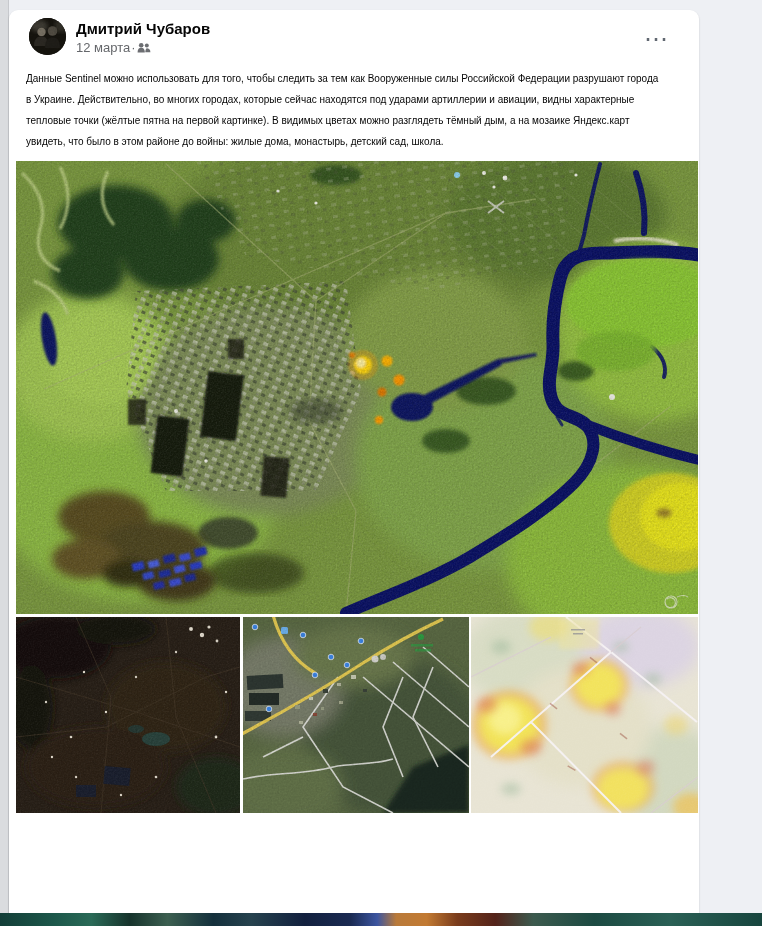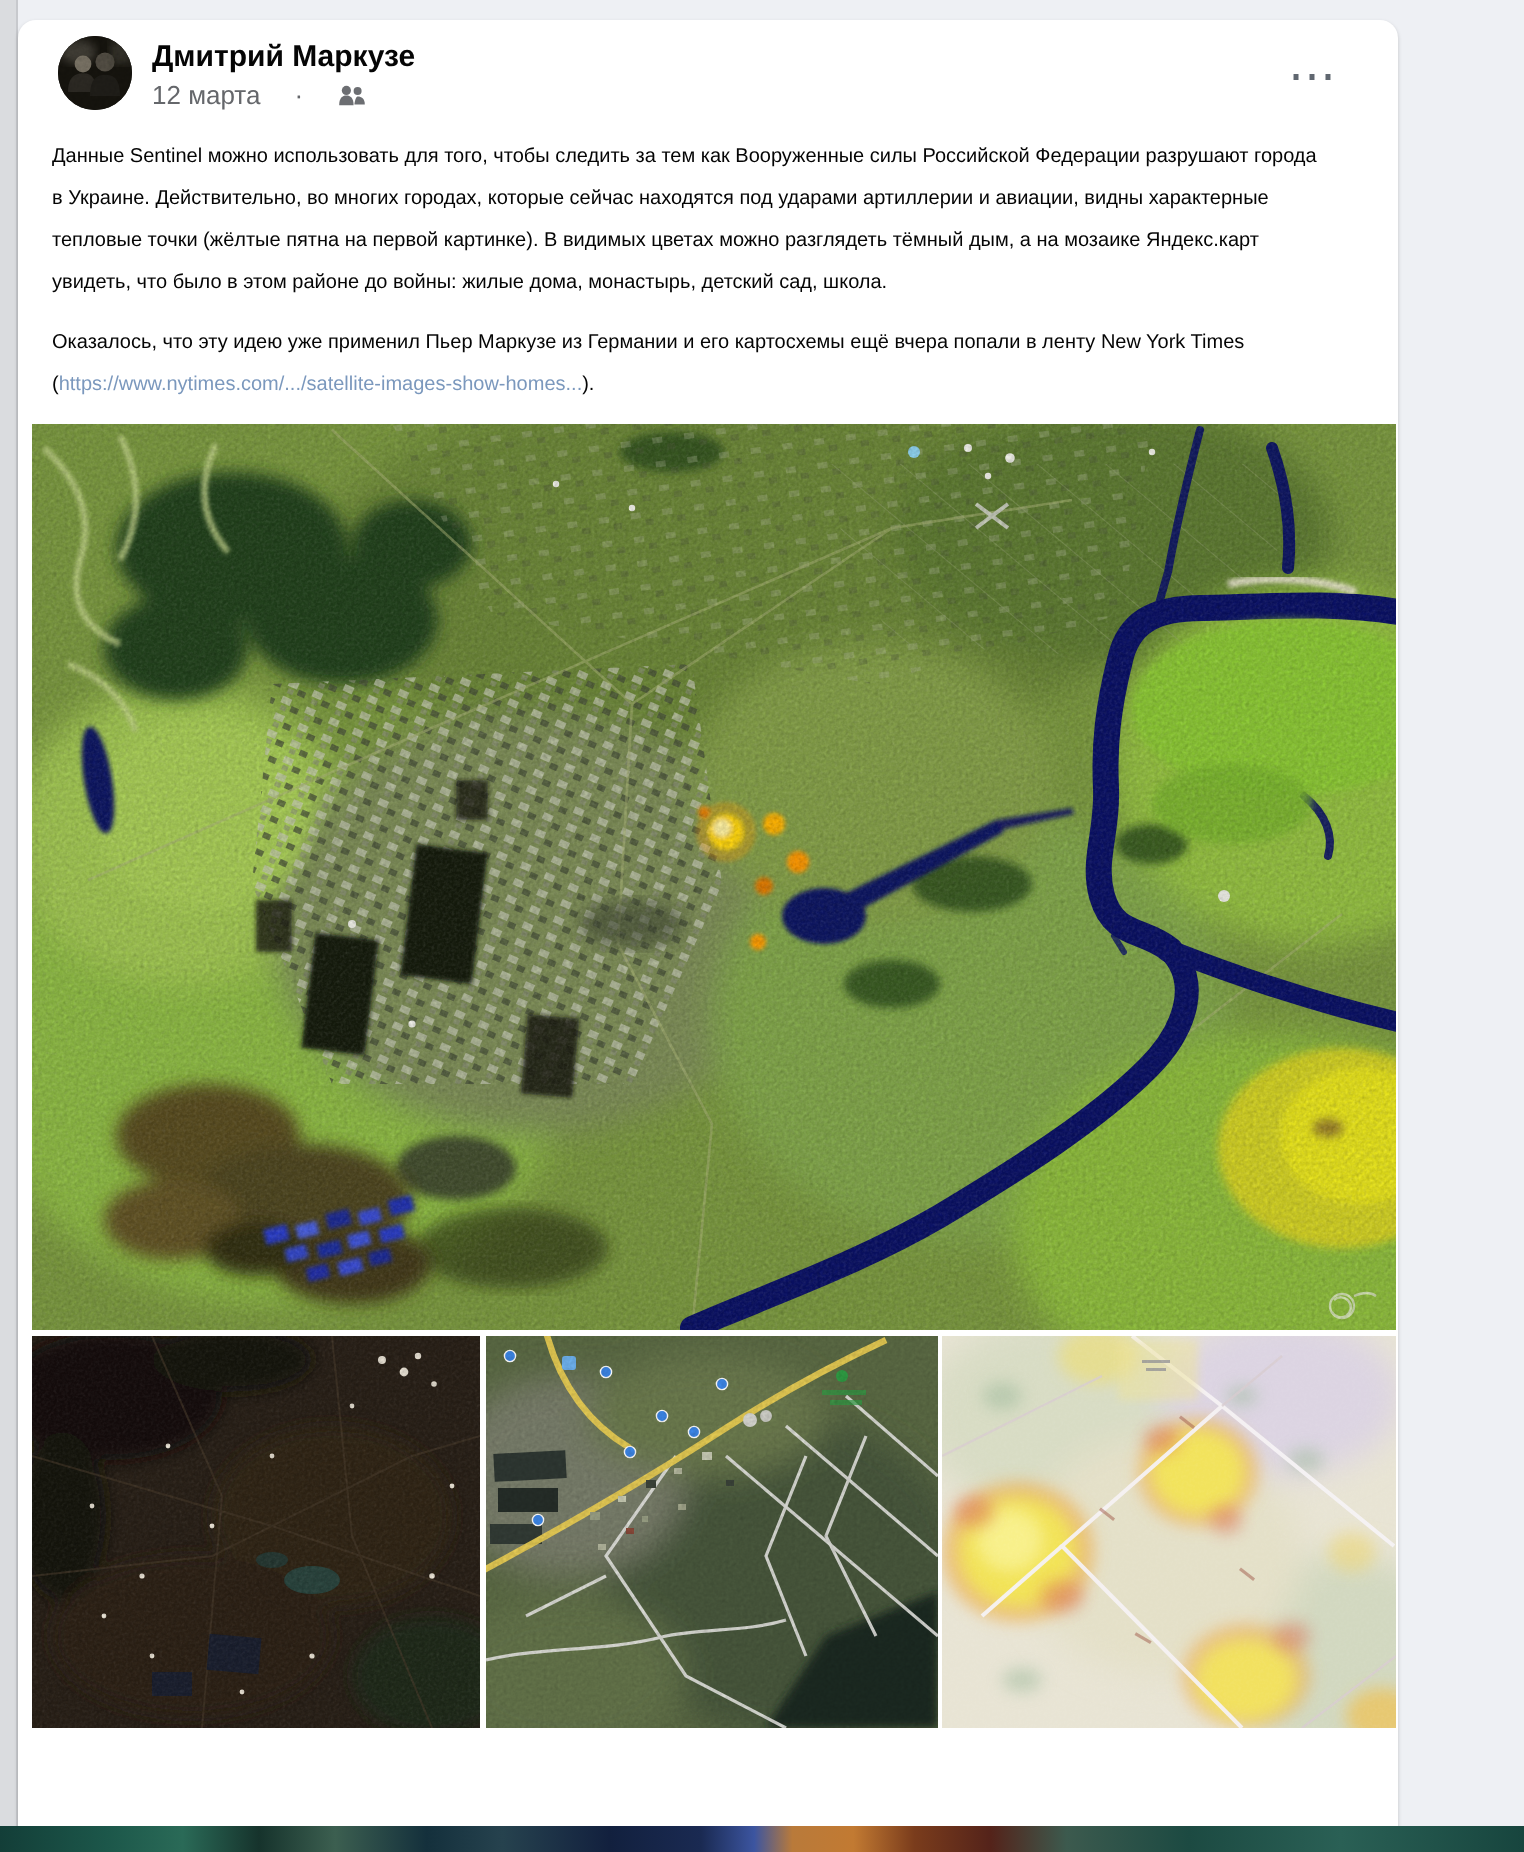--- a/index.html
+++ b/index.html
@@ -13,21 +13,21 @@
     background:#dadcdf;border-right:1px solid #c7c9cd}
   .card{position:absolute;left:9px;top:10px;width:690px;height:916px;
     background:#fff;border-radius:9px 9px 0 0;
     box-shadow:0 1px 2px rgba(0,0,0,.18)}
   .header{display:flex;align-items:flex-start;padding:8px 14px 4px 20px}
   .avatar{width:37px;height:37px;border-radius:50%;overflow:hidden;
     flex:0 0 37px;cursor:pointer;background:#1a1915}
   .avatar svg{display:block}
   .hmeta{margin-left:10px;flex:1;min-width:0;padding-top:1px}
   .name{font-size:15px;font-weight:700;color:#050505;line-height:19px;cursor:pointer}
-  .sub{font-size:13px;color:#65676b;display:flex;align-items:center;gap:16px;margin-top:2px}
+  .sub{font-size:13px;color:#65676b;display:flex;align-items:center;gap:0;margin-top:2px}
   .sub .dot{margin:0 1px}
   .aud{display:inline-flex;align-items:center;opacity:.95}
   .kebab{color:#606770;font-size:24px;line-height:14px;letter-spacing:1px;
     padding:4px 8px;margin-top:10px;margin-right:8px;cursor:pointer;user-select:none}
   .body{padding:9px 33px 0 17px;font-size:10px;line-height:21px;color:#050505}
   .body p{margin:0 0 9px}
   .link{color:#7b98bd;text-decoration:none;cursor:pointer;word-break:break-word}
   .photo-main{margin:5px 0 0 7px;width:682px;height:453px;line-height:0;cursor:pointer}
   .thumbs{display:flex;gap:2.5px;margin:3px 0 0 7px}
   .thumb{line-height:0;cursor:pointer;background:#222}
@@ -90,40 +90,39 @@
         <ellipse cx="10" cy="8" rx="9" ry="6" fill="#6e6a60" opacity=".5" filter="url(#b2)"></ellipse>
         <circle cx="12.5" cy="14" r="4.2" fill="#7d7668"></circle>
         <path d="M5,28 C5,20 9,18.6 12.5,18.6 C16,18.6 19,20 19,28 Z" fill="#2e2b25"></path>
         <circle cx="23.5" cy="13" r="4.8" fill="#555046"></circle>
         <path d="M16,30 C16,21 20,19.4 23.5,19.4 C27.5,19.4 31,21 31,30 Z" fill="#211f1a"></path>
         <rect x="26" y="2" width="11" height="12" fill="#4a463d" opacity=".6" filter="url(#b2)"></rect>
         <rect width="37" height="37" filter="url(#grainD)" opacity=".35"></rect>
       </svg>
     </div>
     <div class="hmeta">
-      <div class="name">Дмитрий Маркузе</div>
+      <div class="name">Дмитрий Чубаров</div>
       <div class="sub">
         <span>12 марта</span>
         <span class="dot">·</span>
         <span class="aud">
           <svg width="14" height="12" viewBox="0 0 14 12" fill="#65676b">
             <circle cx="4.2" cy="3.2" r="2.3"></circle>
             <circle cx="9.8" cy="3.5" r="2"></circle>
             <path d="M0.6,10.6 C0.6,7 2.2,5.8 4.2,5.8 C6.2,5.8 7.8,7 7.8,10.6 Z"></path>
             <path d="M8.2,10.2 C8.5,7.6 9.2,6.3 9.9,6.3 C11.7,6.3 13.4,7.4 13.4,10.2 Z"></path>
           </svg>
         </span>
       </div>
     </div>
     <div class="kebab">⋯</div>
   </div>
 
   <div class="body">
     <p>Данные Sentinel можно использовать для того, чтобы следить за тем как Вооруженные силы Российской Федерации разрушают города в Украине. Действительно, во многих городах, которые сейчас находятся под ударами артиллерии и авиации, видны характерные тепловые точки (жёлтые пятна на первой картинке). В видимых цветах можно разглядеть тёмный дым, а на мозаике Яндекс.карт увидеть, что было в этом районе до войны: жилые дома, монастырь, детский сад, школа.</p>
-    <p><span>Оказалось, что эту идею уже применил Пьер Маркузе из Германии и его картосхемы ещё вчера попали в ленту New York Times (</span><a class="link">https://www.nytimes.com/.../satellite-images-show-homes...</a><span>).</span></p>
   </div>
 
   <div class="photo-main">
     <svg width="682" height="453" viewBox="0 0 682 453">
       <rect width="682" height="453" fill="#7c9a40"></rect>
       <g filter="url(#b8)">
         <ellipse cx="120" cy="310" rx="150" ry="130" fill="#8fbc45"></ellipse>
         <ellipse cx="75" cy="205" rx="85" ry="75" fill="#a3c853"></ellipse>
         <ellipse cx="350" cy="75" rx="210" ry="95" fill="#6d8838"></ellipse>
         <ellipse cx="250" cy="250" rx="130" ry="105" fill="#7f8f58"></ellipse>

